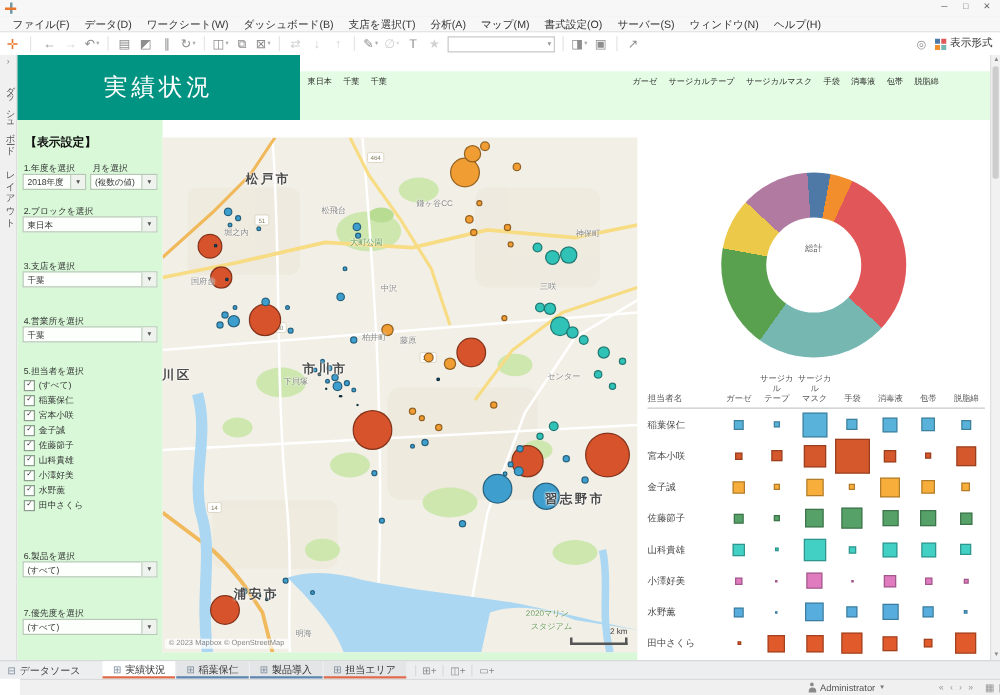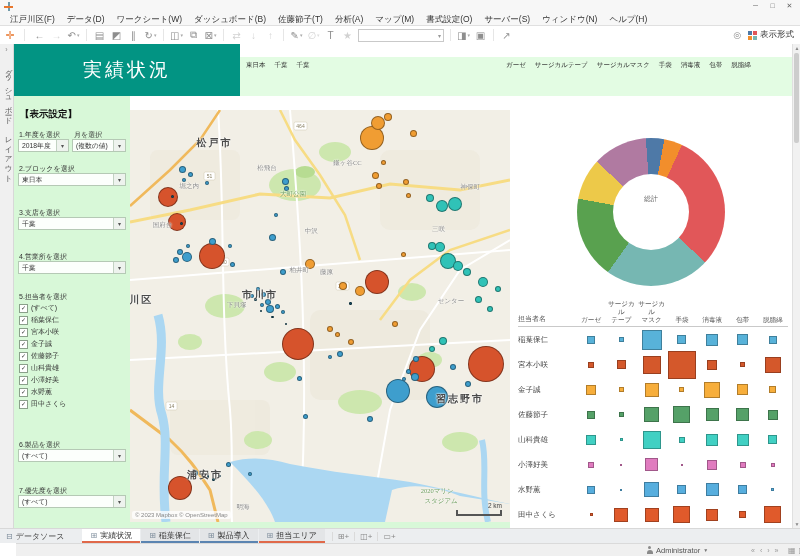--- a/index.html
+++ b/index.html
@@ -122,25 +122,25 @@
 <div id="titlebar">
   <span class="app-logo"></span>
   <span id="win-controls">
     <span class="win-btn">─</span>
     <span class="win-btn">□</span>
     <span class="win-btn">✕</span>
   </span>
 </div>
 
 <div id="menubar">
-    <span class="menu-item">江戸川区(F)</span>
+    <span class="menu-item">ファイル(F)</span>
     <span class="menu-item">データ(D)</span>
     <span class="menu-item">ワークシート(W)</span>
     <span class="menu-item">ダッシュボード(B)</span>
-    <span class="menu-item">佐藤節子(T)</span>
+    <span class="menu-item">支店を選択(T)</span>
     <span class="menu-item">分析(A)</span>
     <span class="menu-item">マップ(M)</span>
     <span class="menu-item">書式設定(O)</span>
     <span class="menu-item">サーバー(S)</span>
     <span class="menu-item">ウィンドウ(N)</span>
     <span class="menu-item">ヘルプ(H)</span>
   </div>
 
 <div id="toolbar">
   <span class="tb-logo">✛</span>
@@ -484,21 +484,21 @@
         <span class="bubble" style="left: 13.6%; top: 27.5%; width: 3px; height: 3px; margin-left: -1.5px; margin-top: -1.5px; background: rgb(23, 79, 102);"></span>
         <span class="bubble" style="left: 33%; top: 46%; width: 2.4px; height: 2.4px; margin-left: -1.2px; margin-top: -1.2px; background: rgb(23, 79, 102);"></span>
         <span class="bubble" style="left: 34.5%; top: 48.8%; width: 2.4px; height: 2.4px; margin-left: -1.2px; margin-top: -1.2px; background: rgb(23, 79, 102);"></span>
         <span class="bubble" style="left: 37.5%; top: 50.2%; width: 2.4px; height: 2.4px; margin-left: -1.2px; margin-top: -1.2px; background: rgb(23, 79, 102);"></span>
         <span class="bubble" style="left: 20.5%; top: 89%; width: 2.4px; height: 2.4px; margin-left: -1.2px; margin-top: -1.2px; background: rgb(23, 79, 102);"></span>
         <span class="bubble" style="left: 22%; top: 89.7%; width: 2.4px; height: 2.4px; margin-left: -1.2px; margin-top: -1.2px; background: rgb(23, 79, 102);"></span>
         <span class="bubble" style="left: 23.5%; top: 88.8%; width: 2.4px; height: 2.4px; margin-left: -1.2px; margin-top: -1.2px; background: rgb(23, 79, 102);"></span>
         <span class="bubble" style="left: 41%; top: 52%; width: 2.4px; height: 2.4px; margin-left: -1.2px; margin-top: -1.2px; background: rgb(23, 79, 102);"></span>
         <span class="bubble" style="left: 58%; top: 47%; width: 2.4px; height: 2.4px; margin-left: -1.2px; margin-top: -1.2px; background: rgb(23, 79, 102);"></span>
       </div>
-    <div style="position:absolute;inset:0;pointer-events:none;font-family:Liberation Serif, serif;">
+    <div style="position:absolute;inset:0;pointer-events:none;">
         <span class="map-label lg" style="left: 17.5%; top: 6.3%;">松戸市</span>
         <span class="map-label lg" style="left: 29.5%; top: 43.2%;">市川市</span>
         <span class="map-label lg" style="left: 80.5%; top: 68.5%;">習志野市</span>
         <span class="map-label lg" style="left: 15%; top: 87%; text-align: center;">浦安市</span>
         <span class="map-label lg" style="left: -6.5%; top: 44.5%;">江戸川区</span>
         <span class="map-label sm" style="left: 13%; top: 17.5%;">堀之内</span>
         <span class="map-label sm" style="left: 6%; top: 27%;">国府台</span>
         <span class="map-label sm" style="left: 33.5%; top: 13%;">松飛台</span>
         <span class="map-label sm" style="left: 53.5%; top: 11.8%;">鎌ヶ谷CC</span>
         <span class="map-label sm green" style="left: 39.5%; top: 19.5%;">大町公園</span>

